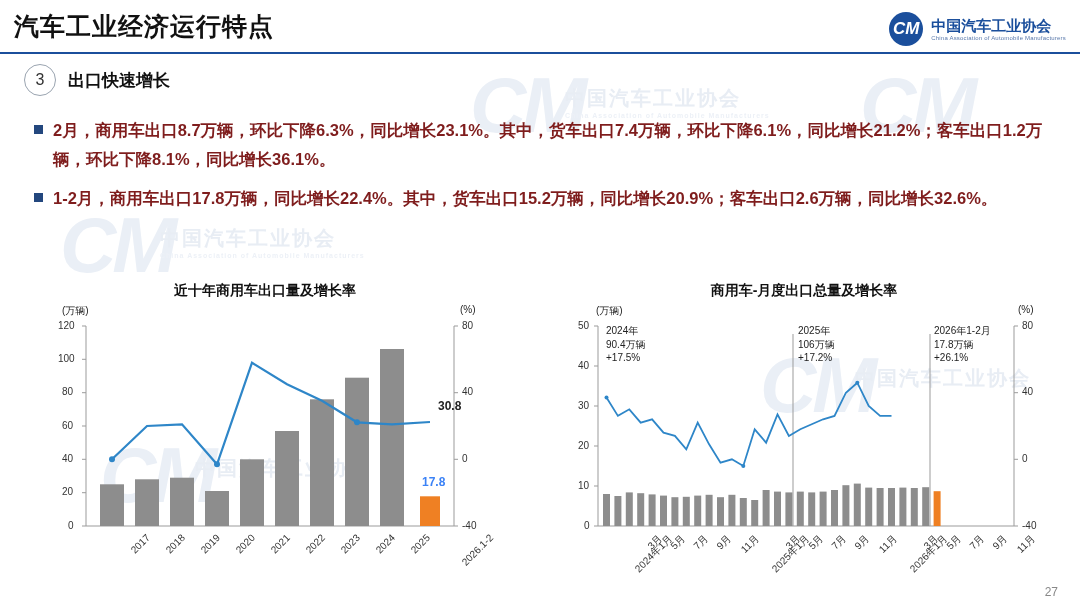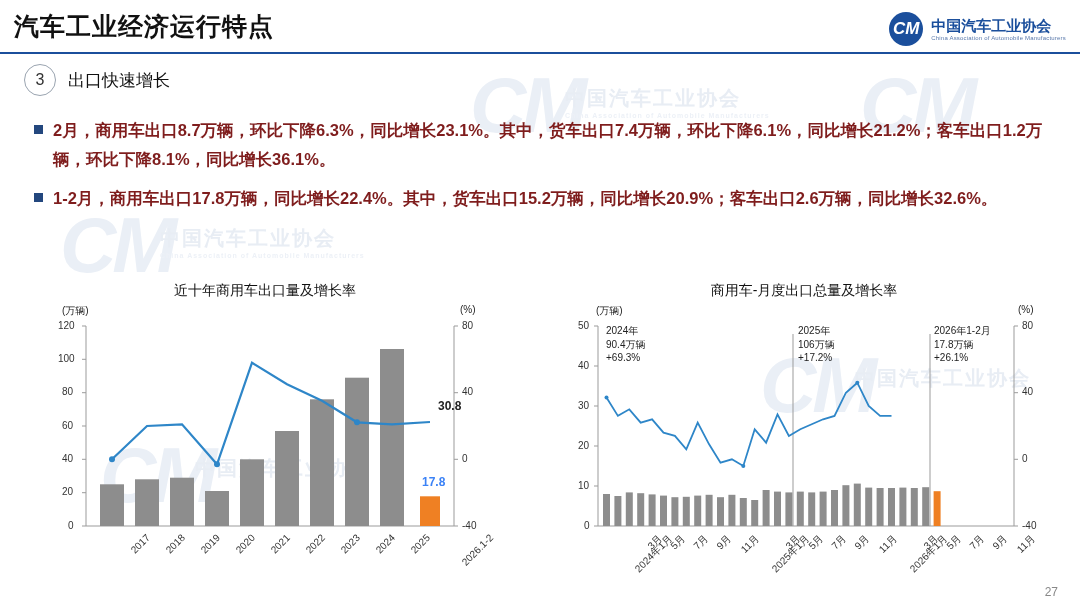--- a/index.html
+++ b/index.html
@@ -21,31 +21,31 @@
   .hdr-rule{position:absolute;left:0;top:52px;width:1080px;height:2px;background:#1b4f9c;}
   .hdr-logo{position:absolute;right:14px;top:12px;display:flex;align-items:center;gap:8px;}
   .hdr-logo .mark{width:34px;height:34px;border-radius:50%;background:#1b4f9c;color:#fff;display:flex;align-items:center;justify-content:center;font-size:17px;font-weight:700;font-style:italic;}
   .hdr-logo .cn{font-size:15px;font-weight:700;color:#1b4f9c;line-height:1.15;}
   .hdr-logo .en{font-size:6px;color:#5a79ab;letter-spacing:.2px;}
 
   
   .sec{position:absolute;left:24px;top:64px;display:flex;align-items:center;gap:12px;}
   .sec-num{width:30px;height:30px;border-radius:50%;border:1.5px solid #9aa4b0;color:#333;display:flex;align-items:center;justify-content:center;font-size:16px;}
   .sec-t1{font-size:21px;font-weight:700;color:#111;}
-  .sec-t2{font-size:17px;font-weight:400;color:#111;}
+  .sec-t2{font-size:17px;font-weight:700;color:#111;}
 
   
   .bullets{position:absolute;left:34px;top:116px;width:1010px;}
   .bl{display:flex;gap:10px;margin-bottom:10px;}
   .bl .sq{width:9px;height:9px;background:#23477e;margin-top:9px;flex:none;}
   .bl .tx{font-size:16.5px;line-height:1.75;color:#7f1d1d;font-weight:700;}
 
   
   .panel{position:absolute;}
-  .p-title{text-align:center;font-size:14px;font-weight:400;color:#111;}
+  .p-title{text-align:center;font-size:14px;font-weight:700;color:#111;}
   .axlab{position:absolute;font-size:10px;color:#222;}
   .plot{position:absolute;}
   .tick{position:absolute;font-size:10px;color:#333;}
   .xlab{position:absolute;font-size:10px;color:#333;transform-origin:right top;transform:rotate(-45deg);white-space:nowrap;}
   .dlab{position:absolute;font-size:12px;font-weight:700;color:#222;}
   .dlab.or{color:#3b82f6;}
   .ann{position:absolute;font-size:10px;color:#222;line-height:1.35;white-space:nowrap;}
   .pgno{position:absolute;right:22px;bottom:8px;font-size:12px;color:#888;}
   svg{position:absolute;left:0;top:0;overflow:visible;}
 </style>
@@ -258,21 +258,21 @@
     <div class="xlab" style="left:345px;top:250px;">2026年1月</div>
     <div class="xlab" style="left:368px;top:250px;">3月</div>
     <div class="xlab" style="left:391px;top:250px;">5月</div>
     <div class="xlab" style="left:414px;top:250px;">7月</div>
     <div class="xlab" style="left:437px;top:250px;">9月</div>
     <div class="xlab" style="left:460px;top:250px;">11月</div>
 
     <div class="ann" style="left:58px;top:42px;">
       <div>2024年</div>
       <div>90.4万辆</div>
-      <div>+69.3%</div>
+      <div>+17.5%</div>
     </div>
     <div class="ann" style="left:250px;top:42px;">
       <div>2025年</div>
       <div>106万辆</div>
       <div>+17.2%</div>
     </div>
     <div class="ann" style="left:386px;top:42px;">
       <div>2026年1-2月</div>
       <div>17.8万辆</div>
       <div>+26.1%</div>

